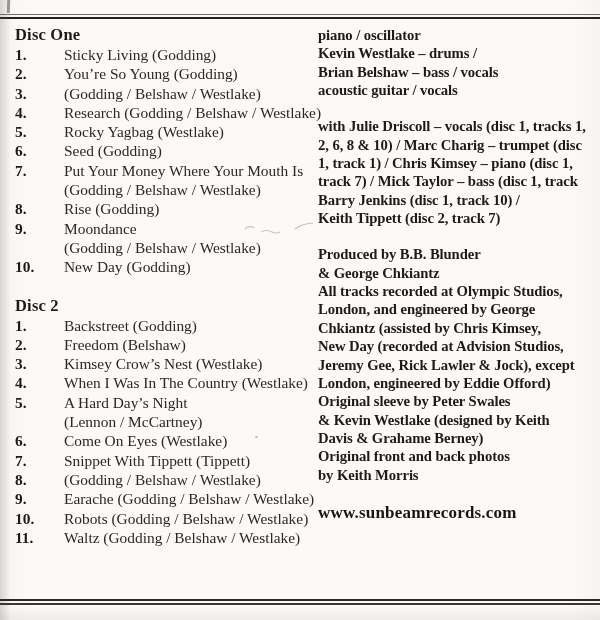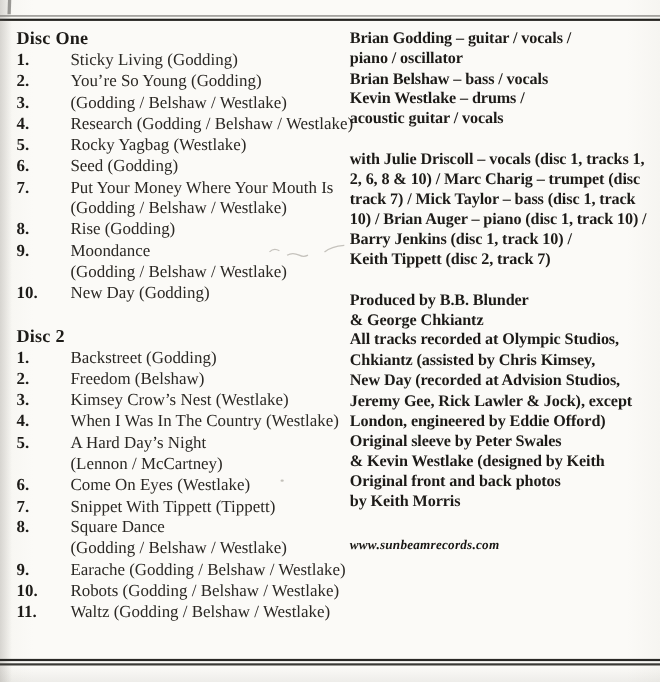--- a/index.html
+++ b/index.html
@@ -22,21 +22,21 @@
     letter-spacing:.2px;
   }
   .disc2-section{margin-top:18px;}
   ol.tracks{list-style:none;margin:0;padding:0;font-size:15.4px;line-height:19.3px;}
   ol.tracks li{display:flex;}
   .num{flex:0 0 24px;font-weight:700;color:#1d1b18;}
   .tt{flex:1;color:#2b2824;margin-left:25px;}
   .tt .line{display:block;white-space:nowrap;}
   .para{margin:0 0 18px 0;font-size:14.7px;line-height:18.35px;font-weight:700;color:#1d1b18;letter-spacing:-.1px;}
   .para .cline{display:block;white-space:nowrap;}
-  .website{margin:6px 0 0 0;font-size:12px;line-height:22px;font-weight:700;letter-spacing:.2px;color:#181613;white-space:nowrap;font-style:italic;}
+  .website{margin:6px 0 0 0;font-size:17px;line-height:22px;font-weight:700;letter-spacing:.2px;color:#181613;white-space:nowrap;}
   
   .edge-left{position:absolute;left:0;top:0;width:11px;height:620px;
     background:linear-gradient(90deg,rgba(110,108,102,.20),rgba(110,108,102,0));pointer-events:none;}
   .edge-bottom{position:absolute;left:0;top:606px;width:600px;height:14px;
     background:linear-gradient(0deg,rgba(120,118,112,.10),rgba(120,118,112,0));pointer-events:none;}
   .corner-streak{position:absolute;left:7px;top:0;width:3px;height:13px;background:#5d5c58;opacity:.6;transform:rotate(2deg);}
   .pencil-mark{position:absolute;left:243px;top:221px;width:72px;height:18px;opacity:.55;}
   .speck{position:absolute;left:255px;top:436px;width:3px;height:2px;background:#aaa69e;border-radius:50%;opacity:.7;}
 </style>
 </head>
@@ -156,21 +156,20 @@
           </li>
           <li>
             <span class="num">7.</span>
             <span class="tt">
               <span class="line">Snippet With Tippett (Tippett)</span>
             </span>
           </li>
           <li>
             <span class="num">8.</span>
             <span class="tt">
-              <span class="line">Square Dance</span>
               <span class="line">(Godding / Belshaw / Westlake)</span>
             </span>
           </li>
           <li>
             <span class="num">9.</span>
             <span class="tt">
               <span class="line">Earache (Godding / Belshaw / Westlake)</span>
             </span>
           </li>
           <li>
@@ -184,44 +183,45 @@
             <span class="tt">
               <span class="line">Waltz (Godding / Belshaw / Westlake)</span>
             </span>
           </li>
         </ol>
     </section>
   </div>
 
   <div class="col-right">
     <p class="para">
-        <span class="cline">Brian Godding – guitar / vocals /</span>
         <span class="cline">piano / oscillator</span>
+        <span class="cline">Kevin Westlake – drums /</span>
         <span class="cline">Brian Belshaw – bass / vocals</span>
-        <span class="cline">Kevin Westlake – drums /</span>
         <span class="cline">acoustic guitar / vocals</span>
       </p>
     <p class="para">
         <span class="cline">with Julie Driscoll – vocals (disc 1, tracks 1,</span>
         <span class="cline">2, 6, 8 &amp; 10) / Marc Charig – trumpet (disc</span>
+        <span class="cline">1, track 1) / Chris Kimsey – piano (disc 1,</span>
         <span class="cline">track 7) / Mick Taylor – bass (disc 1, track</span>
-        <span class="cline">10) / Brian Auger – piano (disc 1, track 10) /</span>
         <span class="cline">Barry Jenkins (disc 1, track 10) /</span>
         <span class="cline">Keith Tippett (disc 2, track 7)</span>
       </p>
     <p class="para">
         <span class="cline">Produced by B.B. Blunder</span>
         <span class="cline">&amp; George Chkiantz</span>
         <span class="cline">All tracks recorded at Olympic Studios,</span>
+        <span class="cline">London, and engineered by George</span>
         <span class="cline">Chkiantz (assisted by Chris Kimsey,</span>
         <span class="cline">New Day (recorded at Advision Studios,</span>
         <span class="cline">Jeremy Gee, Rick Lawler &amp; Jock), except</span>
         <span class="cline">London, engineered by Eddie Offord)</span>
         <span class="cline">Original sleeve by Peter Swales</span>
         <span class="cline">&amp; Kevin Westlake (designed by Keith</span>
+        <span class="cline">Davis &amp; Grahame Berney)</span>
         <span class="cline">Original front and back photos</span>
         <span class="cline">by Keith Morris</span>
       </p>
     <p class="website">www.sunbeamrecords.com</p>
   </div>
 
   <div class="edge-left"></div>
   <div class="edge-bottom"></div>
   <div class="corner-streak"></div>
   <svg class="pencil-mark" viewBox="0 0 72 18" xmlns="http://www.w3.org/2000/svg">

